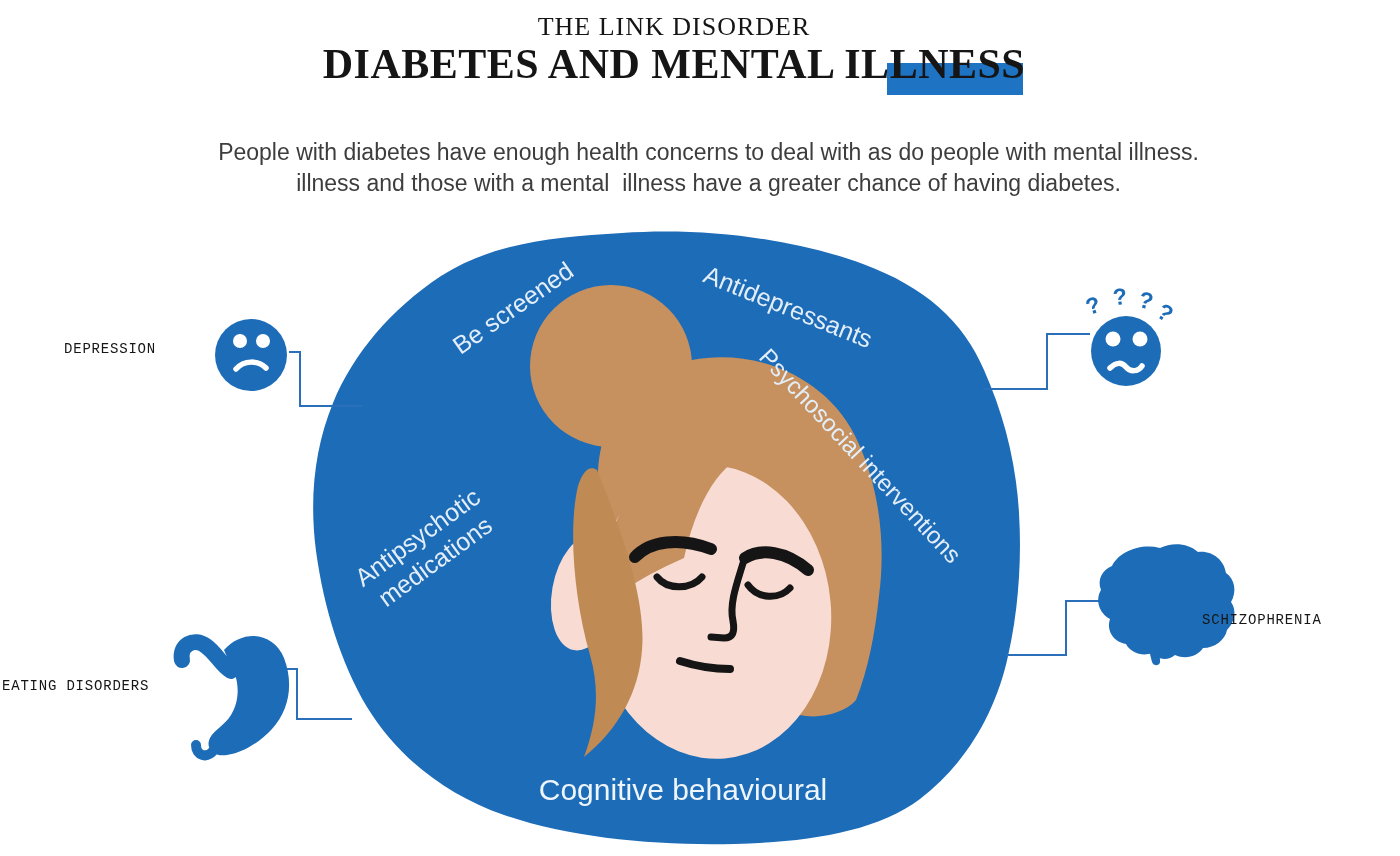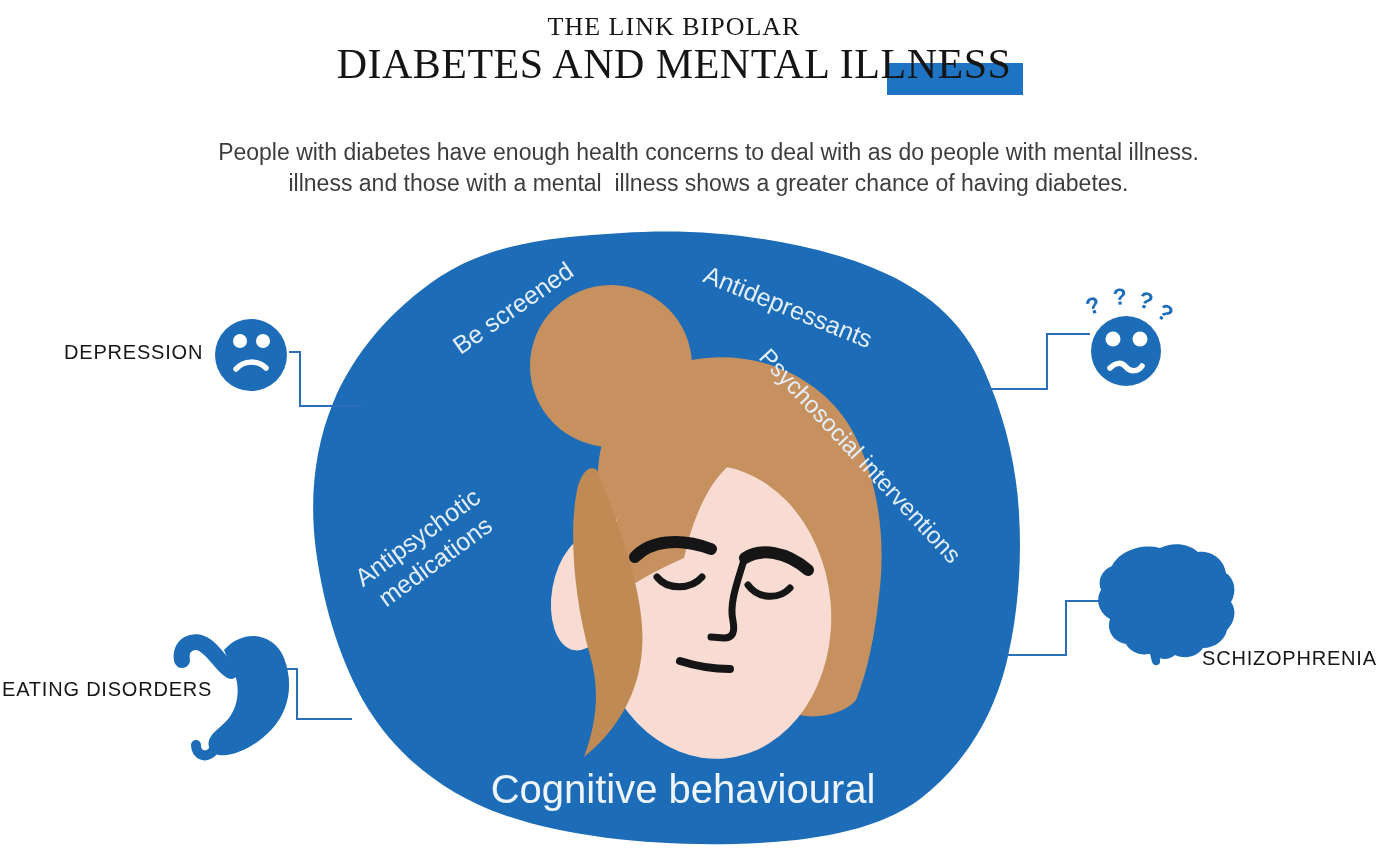--- a/index.html
+++ b/index.html
@@ -9,65 +9,65 @@
   }
   
   .title-kicker {
     position:absolute; top:12px; left:0; width:1348px; text-align:center;
     font-family:"Liberation Serif", serif; font-size:26px; letter-spacing:1px;
     color:#151515; z-index:2;
   }
   .title-main {
     position:absolute; top:40px; left:0; width:1348px; text-align:center;
     font-family:"Liberation Serif", serif; font-size:42px; letter-spacing:0.5px;
-    color:#151515; z-index:2; margin:0; font-weight:normal;
+    color:#151515; z-index:2; margin:0; font-weight:bold;
   }
   .title-rect {
     position:absolute; left:887px; top:63px; width:136px; height:32px;
     background:#1e73c3; z-index:1;
   }
   .intro {
     position:absolute; top:114px; left:0; width:1400px; text-align:center;
     font-size:23px; line-height:31px; color:#3d3d3d; font-weight:300; z-index:2;
   }
   .intro span { display:block; white-space:pre-wrap;padding-left:17px; }
   
   .art { position:absolute; left:0; top:0; width:1400px; height:856px; z-index:3; }
   
   .blob-label {
     position:absolute; color:#e3eef9; font-size:25px; font-weight:300;
     white-space:nowrap; z-index:4;
   }
   .blob-label.two-line { text-align:center; line-height:30px; }
   .cbt-label {
-    position:absolute; color:#eff5fc; font-size:40px; font-weight:300;
+    position:absolute; color:#eff5fc; font-size:30px; font-weight:300;
     text-align:left; line-height:37px; white-space:nowrap; z-index:4;
   }
   
   .side-label {
-    position:absolute; font-family:Liberation Sans, sans-serif; font-size:20px;
+    position:absolute; font-family:Liberation Mono, monospace; font-size:14px;
     letter-spacing:0.8px; color:#161616; white-space:nowrap; z-index:4;
   }
   
   .qmark {
     position:absolute; color:#1d6cb8; font-size:23px; font-weight:bold; z-index:4;
   }
 </style>
 </head>
 <body>
 
 <div class="canvas">
 
-  <div class="title-kicker">THE LINK BIPOLAR</div>
+  <div class="title-kicker">THE LINK DISORDER</div>
   <h1 class="title-main">DIABETES AND MENTAL ILLNESS</h1>
   <div class="title-rect"></div>
 
   <p class="intro">
     <span>People with diabetes have enough health concerns to deal with as do people with mental illness.</span>
-    <span>illness and those with a mental  illness shows a greater chance of having diabetes.</span>
+    <span>illness and those with a mental  illness have a greater chance of having diabetes.</span>
   </p>
 
   <svg class="art" viewBox="0 0 1400 856" aria-hidden="true">
 
     <path fill="#1d6cb8" d="
       M 622 233
       C 705 227 795 239 863 264
       C 925 287 963 321 984 370
       C 1003 413 1016 460 1019 513
       C 1022 562 1018 612 1008 656
@@ -175,21 +175,21 @@
   <div class="blob-label two-line" style="left:426px; top:549px; transform:translate(-50%,-50%) rotate(-36deg);">
     <span style="display:block">Antipsychotic</span>
     <span style="display:block">medications</span>
   </div>
 
   <div class="cbt-label" style="left:683px; top:789px; transform:translate(-50%,-50%);">
     <span style="display:block">Cognitive behavioural</span>
   </div>
 
   <div class="side-label" style="left:64px; top:341px;">DEPRESSION</div>
-  <div class="side-label" style="left:1202px; top:647px;">SCHIZOPHRENIA</div>
+  <div class="side-label" style="left:1202px; top:612px;">SCHIZOPHRENIA</div>
   <div class="side-label" style="left:2px; top:678px;">EATING DISORDERS</div>
 
   <span class="qmark" style="left:1093px; top:306px; transform:translate(-50%,-50%) rotate(-18deg);">?</span>
   <span class="qmark" style="left:1120px; top:297px; transform:translate(-50%,-50%) rotate(-6deg);">?</span>
   <span class="qmark" style="left:1146px; top:301px; transform:translate(-50%,-50%) rotate(14deg);">?</span>
   <span class="qmark" style="left:1165px; top:313px; transform:translate(-50%,-50%) rotate(32deg);">?</span>
 
 </div>
 
 </body></html>

